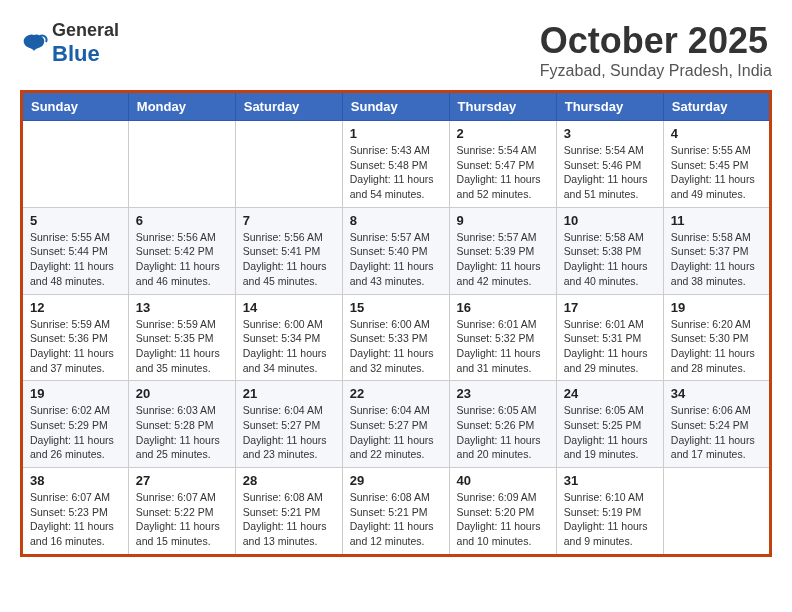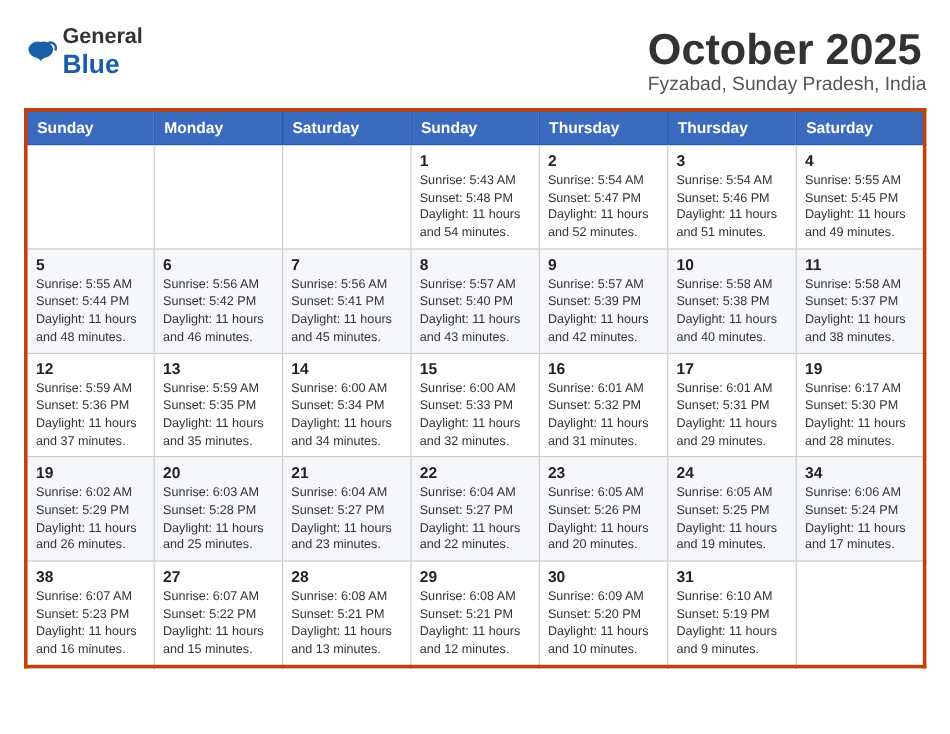--- a/index.html
+++ b/index.html
@@ -217,21 +217,21 @@
 Daylight: 11 hours and 31 minutes.</div>
         </td>
         <td>
           <span class="day-number">17</span>
           <div class="day-info">Sunrise: 6:01 AM
 Sunset: 5:31 PM
 Daylight: 11 hours and 29 minutes.</div>
         </td>
         <td>
           <span class="day-number">19</span>
-          <div class="day-info">Sunrise: 6:17 AM
+          <div class="day-info">Sunrise: 6:20 AM
 Sunset: 5:30 PM
 Daylight: 11 hours and 28 minutes.</div>
         </td>
       </tr>
       <tr>
         <td>
           <span class="day-number">19</span>
           <div class="day-info">Sunrise: 6:02 AM
 Sunset: 5:29 PM
 Daylight: 11 hours and 26 minutes.</div>
@@ -292,21 +292,21 @@
 Sunset: 5:21 PM
 Daylight: 11 hours and 13 minutes.</div>
         </td>
         <td>
           <span class="day-number">29</span>
           <div class="day-info">Sunrise: 6:08 AM
 Sunset: 5:21 PM
 Daylight: 11 hours and 12 minutes.</div>
         </td>
         <td>
-          <span class="day-number">30</span>
+          <span class="day-number">40</span>
           <div class="day-info">Sunrise: 6:09 AM
 Sunset: 5:20 PM
 Daylight: 11 hours and 10 minutes.</div>
         </td>
         <td>
           <span class="day-number">31</span>
           <div class="day-info">Sunrise: 6:10 AM
 Sunset: 5:19 PM
 Daylight: 11 hours and 9 minutes.</div>
         </td>

